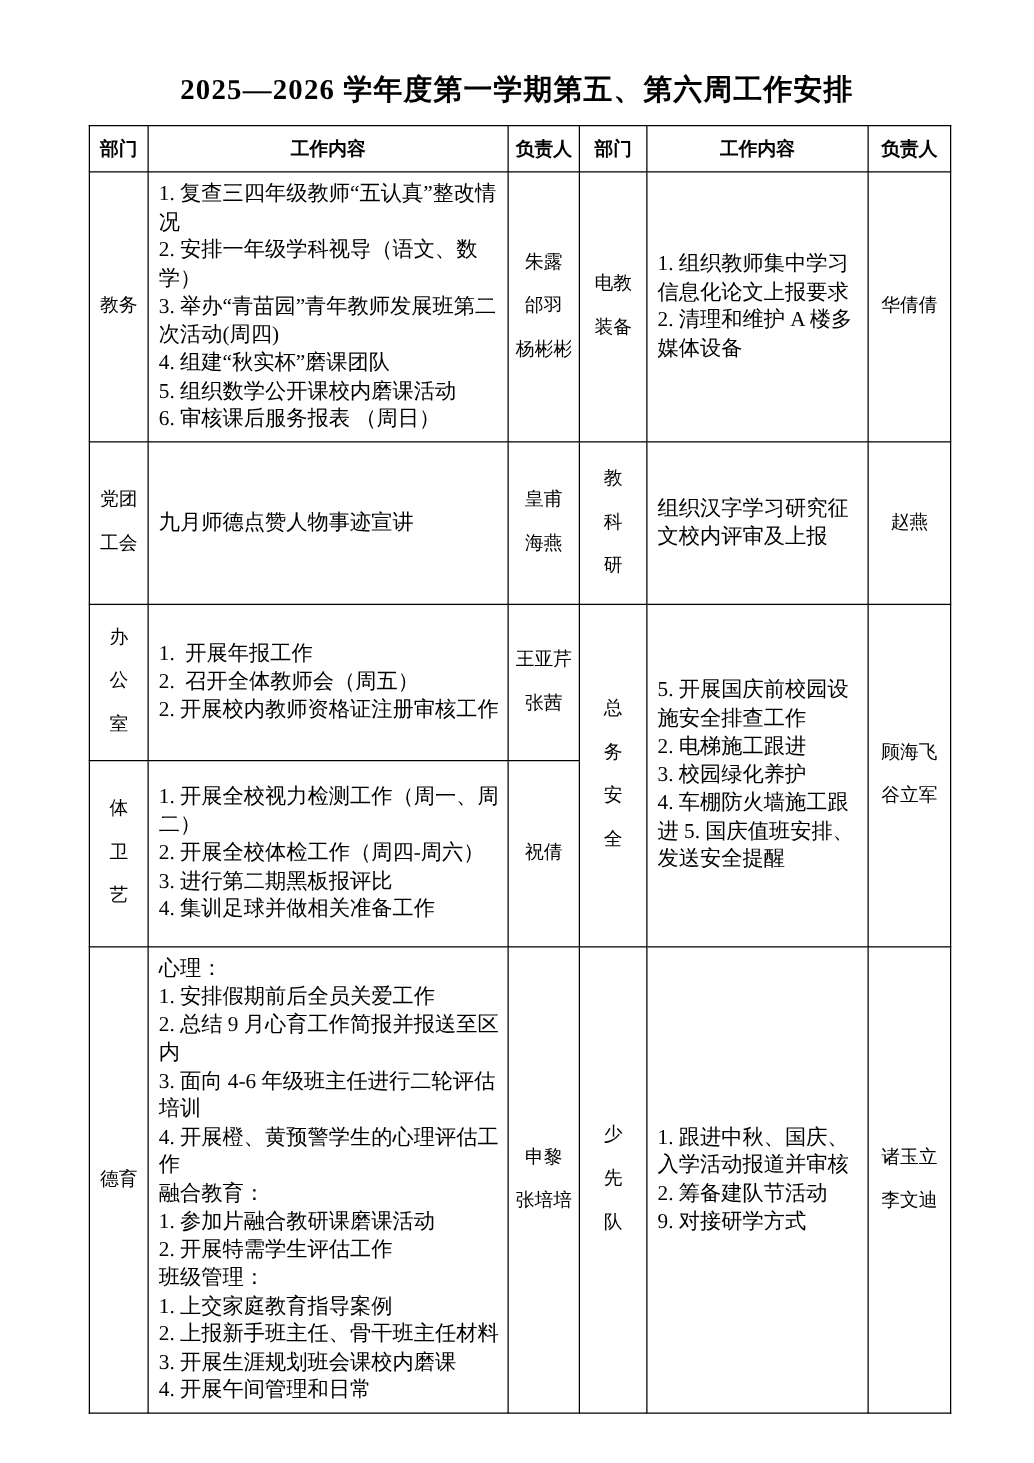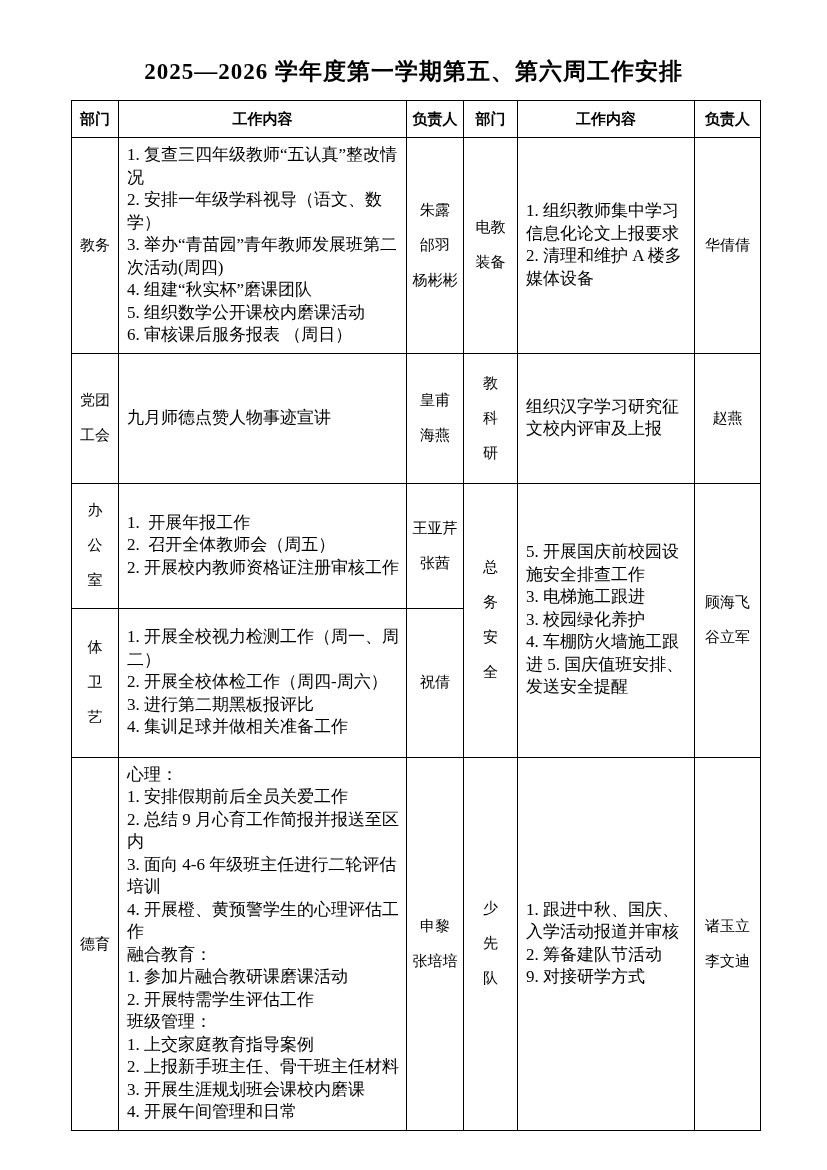--- a/index.html
+++ b/index.html
@@ -154,21 +154,21 @@
             <div class="ln"><span>张茜</span></div>
           </td>
       <td class="dept" rowspan="2">
             <div class="ln"><span>总</span></div>
             <div class="ln"><span>务</span></div>
             <div class="ln"><span>安</span></div>
             <div class="ln"><span>全</span></div>
           </td>
       <td class="content" rowspan="2">
             <div class="ln"><span>5. 开展国庆前校园设施安全排查工作</span></div>
-            <div class="ln"><span>3. 电梯施工跟进</span></div>
+            <div class="ln"><span>2. 电梯施工跟进</span></div>
             <div class="ln"><span>3. 校园绿化养护</span></div>
             <div class="ln"><span>4. 车棚防火墙施工跟进 5. 国庆值班安排、发送安全提醒</span></div>
           </td>
       <td class="person" rowspan="2">
             <div class="ln"><span>顾海飞</span></div>
             <div class="ln"><span>谷立军</span></div>
           </td>
     </tr>
 
     <tr class="r4">

